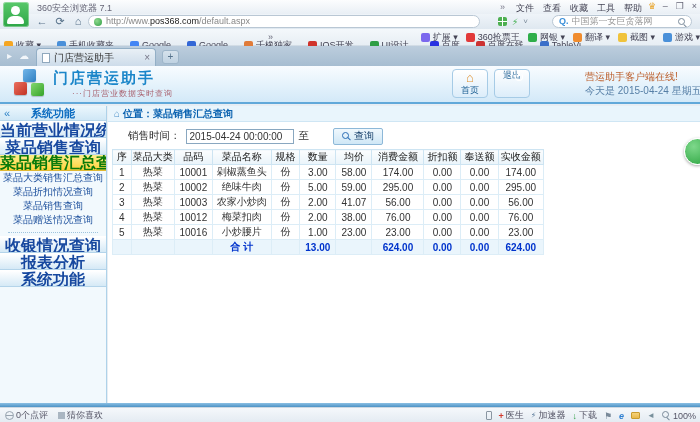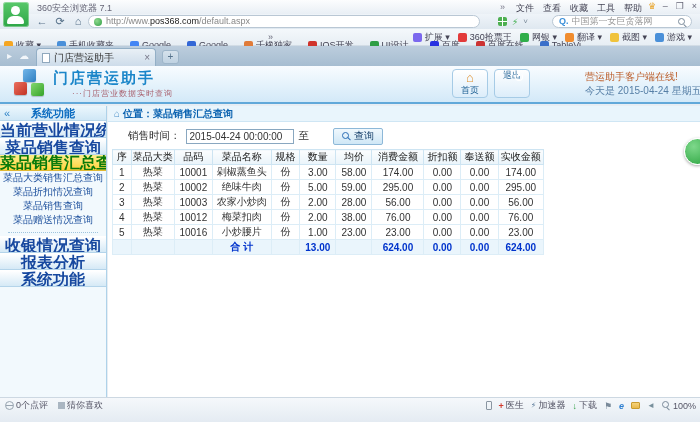--- a/index.html
+++ b/index.html
@@ -44,21 +44,21 @@
   .mag { display:inline-block; width:9px; height:9px; position:relative; }
   .mag::before { content:""; position:absolute; left:0; top:0; width:5px; height:5px; border:1px solid #7a8a9a; border-radius:50%; }
   .mag::after { content:""; position:absolute; left:5.5px; top:5.5px; width:3.5px; height:1px; background:#7a8a9a; transform:rotate(45deg); transform-origin:0 0; }
   .searchbox .mag { position:absolute; right:4px; top:2px; }
 
   
   .bookmarkbar { position:absolute; left:0; top:29px; right:0; height:17px;
     background:linear-gradient(#f4f8fb,#e7eef4); border-bottom:1px solid #d2dce5;
     font-size:9px; color:#445; }
   .bm-left { position:absolute; left:4px; top:0; height:32px; display:flex; align-items:center; gap:16px; }
-  .bm-right { position:absolute; right:8px; top:0; height:16px; display:flex; align-items:center; gap:8px; }
+  .bm-right { position:absolute; right:0; top:0; height:16px; display:flex; align-items:center; gap:8px; }
   .bm-item { display:flex; align-items:center; gap:3px; white-space:nowrap; }
   .bm-icon { width:9px; height:9px; border-radius:2px; display:inline-block; }
   .bm-more { color:#667; font-size:9px; }
 
   
   .tabbar { position:absolute; left:0; top:46px; right:0; height:20px;
     background:linear-gradient(#bccddd,#a6bdd1); }
   .tab-side-icon { position:absolute; top:4px; font-size:10px; color:#f2f6fa; }
   .tab { position:absolute; left:36px; top:2px; width:120px; height:18px;
     background:linear-gradient(#e9f0f6,#cddcea); border:1px solid #93afc6; border-bottom:none;
@@ -130,21 +130,21 @@
   table.grid td { height:13px; border:1px solid #dcedf7; text-align:center; padding:0 1px; white-space:nowrap; }
   tr.total td { background:#eaf5fc; color:#0033cc; font-weight:bold; height:15px; }
 
   .green-fab { position:absolute; right:-11px; top:138px; width:27px; height:27px; border-radius:50%;
     background:radial-gradient(circle at 35% 30%,#7ed88b,#27a23c); border:1px solid #fff;
     box-shadow:0 1px 3px rgba(0,0,0,.35); }
 
   
   .bottom-strip { position:absolute; left:0; right:0; bottom:15px; height:4px;
     background:linear-gradient(#8cc0e4,#4d93c6); }
-  .statusbar { position:absolute; left:0; right:0; bottom:0; height:25px;
+  .statusbar { position:absolute; left:0; right:0; bottom:0; height:15px;
     background:linear-gradient(#f5f8fb,#e4ebf2); border-top:1px solid #cdd8e2;
     font-size:9px; color:#556; }
   .st-left { position:absolute; left:5px; top:1px; display:flex; align-items:center; gap:10px; }
   .st-right { position:absolute; right:4px; top:1px; display:flex; align-items:center; gap:7px; }
   .st-item { display:flex; align-items:center; gap:2px; white-space:nowrap; }
   .globe { width:9px; height:9px; border:1px solid #98a4b0; border-radius:50%; position:relative; }
   .globe::before { content:""; position:absolute; left:0; top:3px; width:7px; height:1px; background:#98a4b0; }
   .sq-icon { width:7px; height:7px; background:#aab6c2; display:inline-block; }
   .phone-icon { width:6px; height:9px; border:1px solid #8a96a2; border-radius:1px; }
   .plus-red { color:#d23a2e; font-weight:bold; }
@@ -422,21 +422,21 @@
             <td>295.00</td>
           </tr>
 
           <tr>
             <td>3</td>
             <td>热菜</td>
             <td>10003</td>
             <td>农家小炒肉</td>
             <td>份</td>
             <td>2.00</td>
-            <td>28.00</td>
+            <td>41.07</td>
             <td>56.00</td>
             <td>0.00</td>
             <td>0.00</td>
             <td>56.00</td>
           </tr>
 
           <tr>
             <td>4</td>
             <td>热菜</td>
             <td>10012</td>

